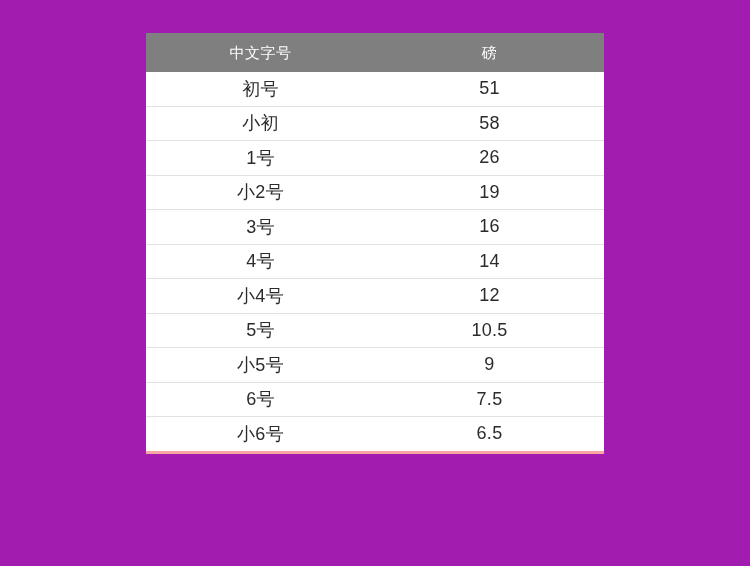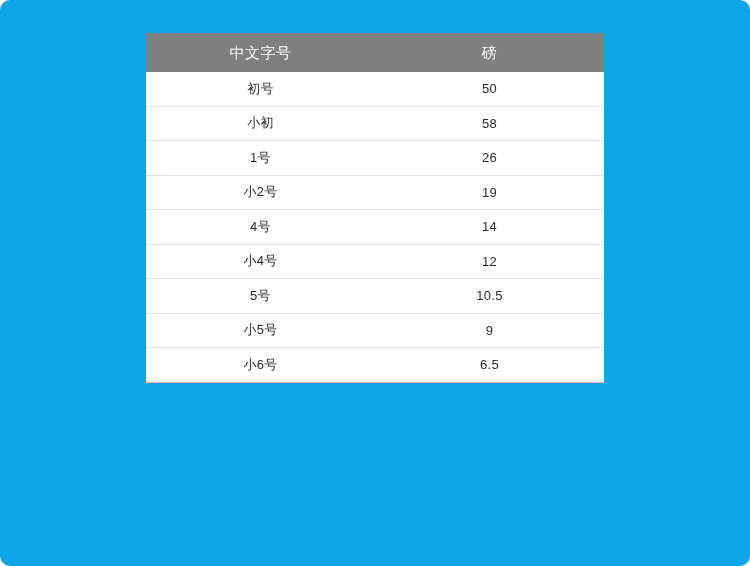--- a/index.html
+++ b/index.html
@@ -7,23 +7,22 @@
     padding: 0;
     width: 750px;
     height: 566px;
     background: #ffffff;
     font-family: "Liberation Sans", "DejaVu Sans", sans-serif;
   }
   .page {
     position: relative;
     width: 750px;
     height: 566px;
-    background: #0ea5e9;
+    background: #a21caf;
     overflow: hidden;
-    border-radius: 10px;
   }
   .table-wrap {
     position: absolute;
     left: 146px;
     top: 33px;
     width: 458px;
   }
   table.size-table {
     border-collapse: collapse;
     width: 458px;
@@ -37,77 +36,85 @@
     height: 39px;
     line-height: 39px;
     padding: 0;
     text-align: center;
     letter-spacing: 0.5px;
   }
   table.size-table tbody td {
     height: 33.5px;
     padding: 0;
     text-align: center;
-    font-size: 13px;
+    font-size: 18px;
     color: #2b2b2b;
     border-bottom: 1px solid #e2e2e2;
     background: #ffffff;
     letter-spacing: 0.3px;
   }
   table.size-table tbody tr:last-child td {
-    border-bottom: 1px solid #fca5a5;
+    border-bottom: 3px solid #fca5a5;
   }
   .col-name { width: 229px; }
   .col-pt { width: 229px; }
 </style>
 </head>
 <body>
 
 <div class="page">
   <div class="table-wrap">
     <table class="size-table">
       <thead>
         <tr>
           <th class="col-name">中文字号</th>
           <th class="col-pt">磅</th>
         </tr>
       </thead>
       <tbody>
         <tr>
           <td class="col-name">初号</td>
-          <td class="col-pt">50</td>
+          <td class="col-pt">51</td>
         </tr>
         <tr>
           <td class="col-name">小初</td>
           <td class="col-pt">58</td>
         </tr>
         <tr>
           <td class="col-name">1号</td>
           <td class="col-pt">26</td>
         </tr>
         <tr>
           <td class="col-name">小2号</td>
           <td class="col-pt">19</td>
+        </tr>
+        <tr>
+          <td class="col-name">3号</td>
+          <td class="col-pt">16</td>
         </tr>
         <tr>
           <td class="col-name">4号</td>
           <td class="col-pt">14</td>
         </tr>
         <tr>
           <td class="col-name">小4号</td>
           <td class="col-pt">12</td>
         </tr>
         <tr>
           <td class="col-name">5号</td>
           <td class="col-pt">10.5</td>
         </tr>
         <tr>
           <td class="col-name">小5号</td>
           <td class="col-pt">9</td>
         </tr>
         <tr>
+          <td class="col-name">6号</td>
+          <td class="col-pt">7.5</td>
+        </tr>
+        <tr>
           <td class="col-name">小6号</td>
           <td class="col-pt">6.5</td>
         </tr>
       </tbody>
     </table>
   </div>
 </div>
 
 </body></html>

